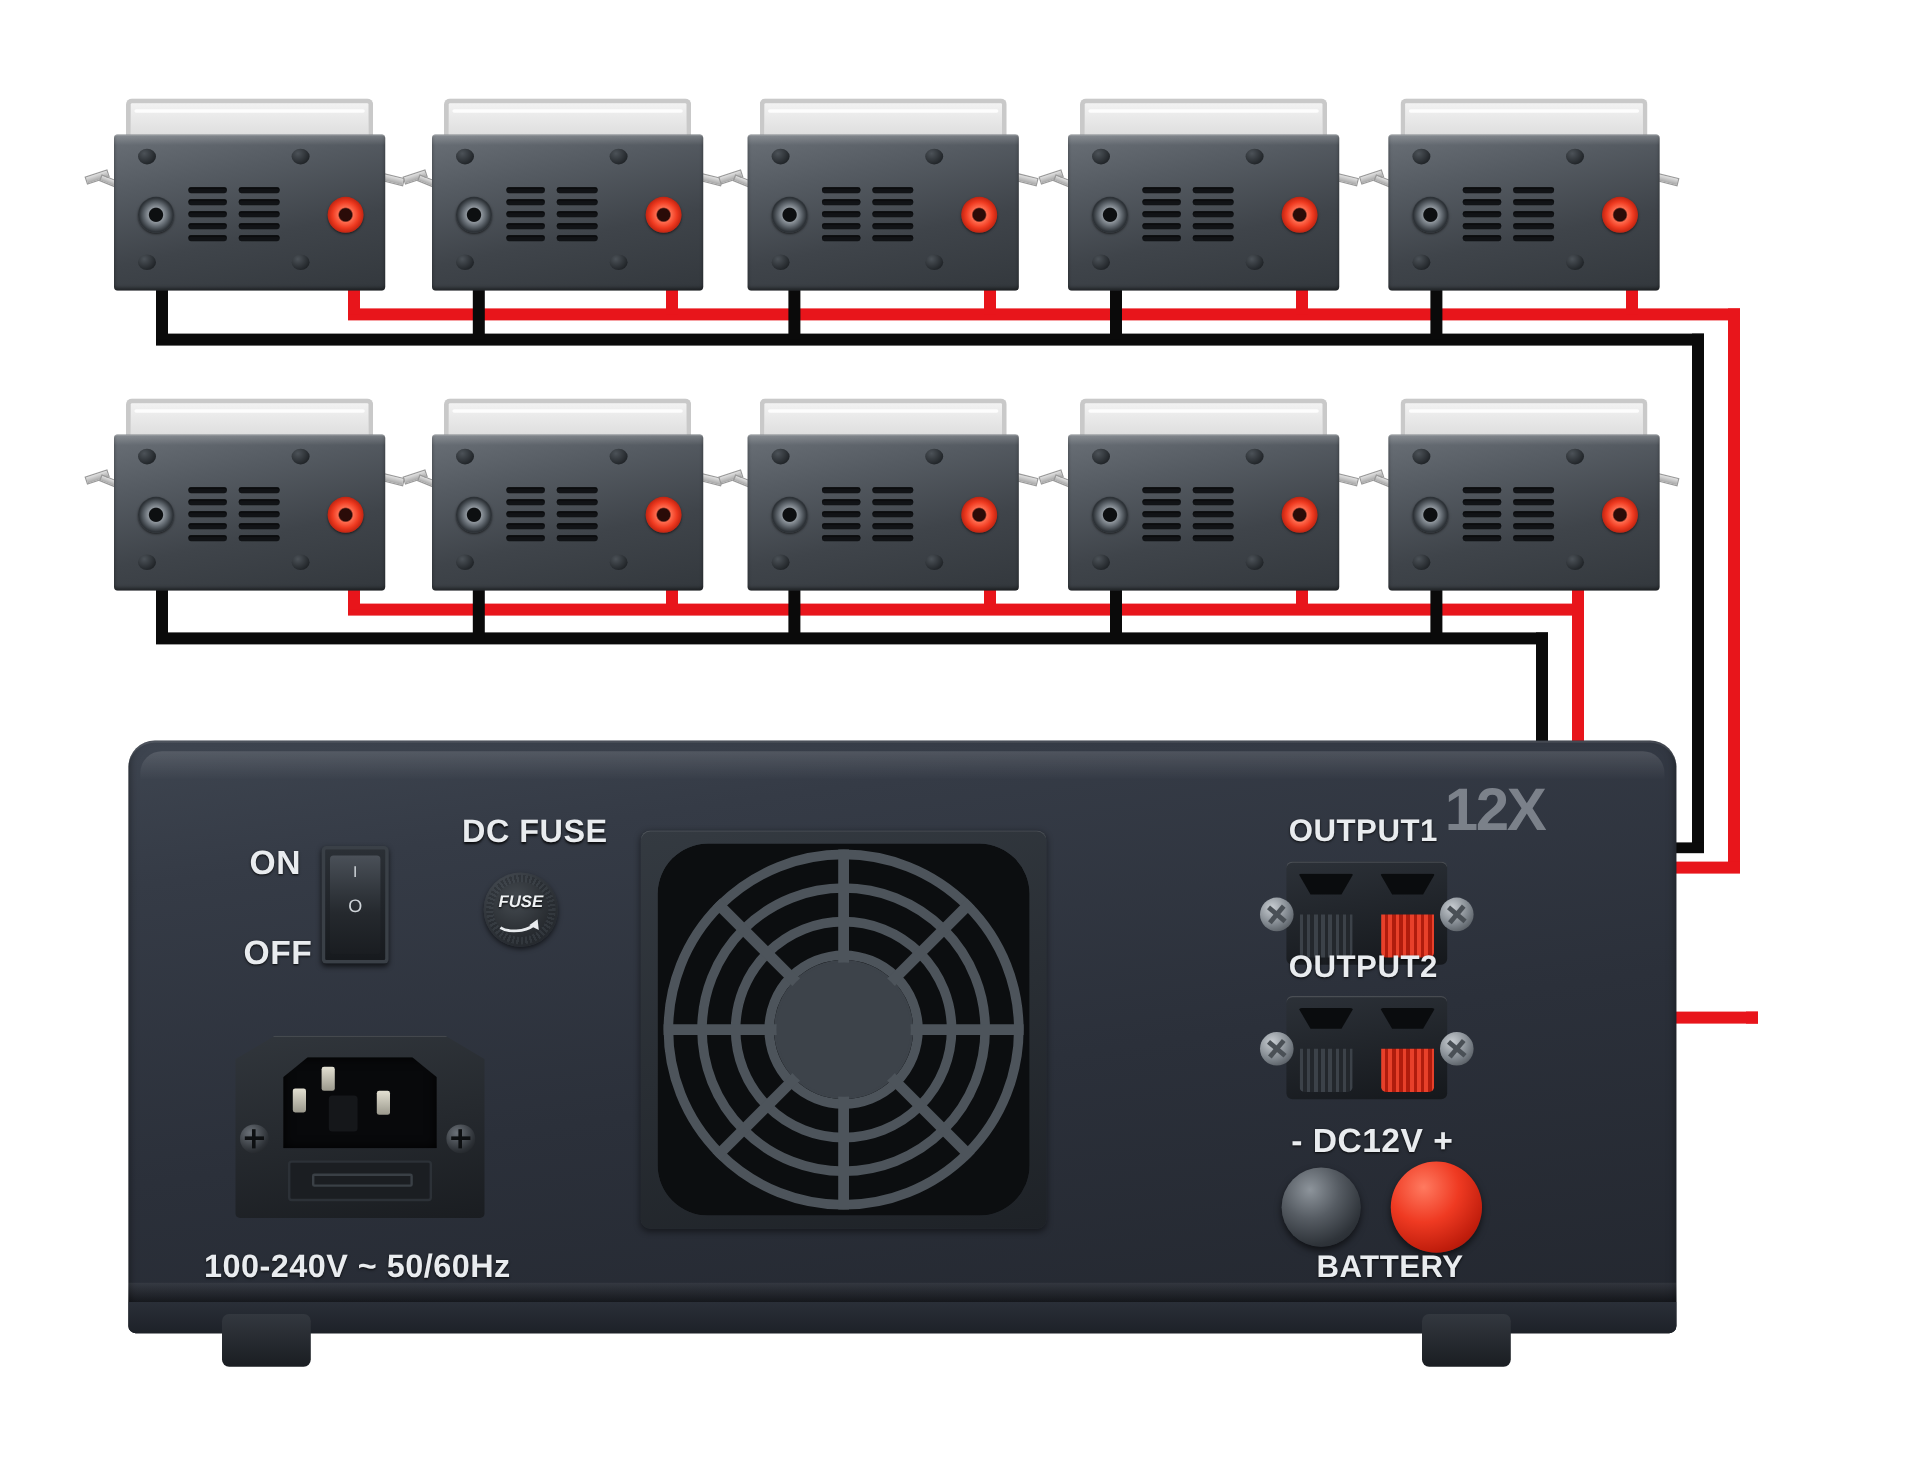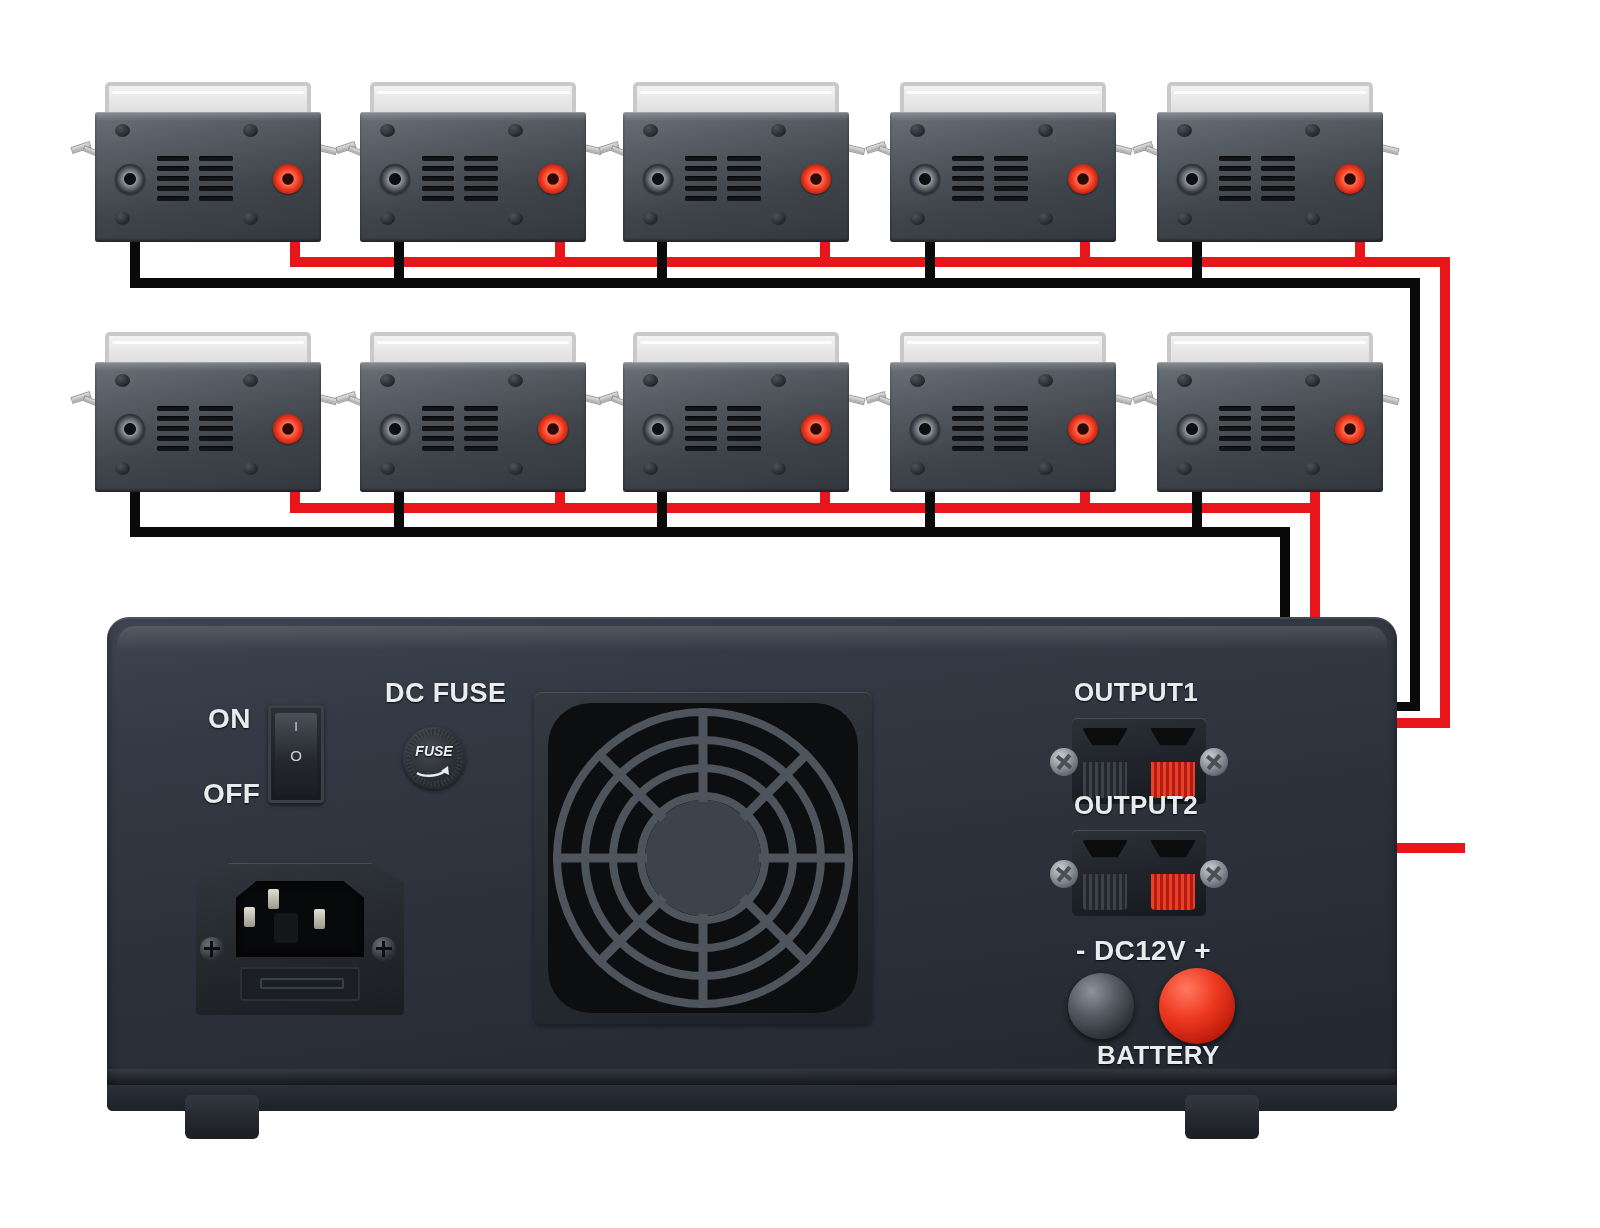--- a/index.html
+++ b/index.html
@@ -554,20 +554,21 @@
     <div class="pin" style="left:72px;top:26px;"></div>
     <div class="pin" style="left:48px;top:44px;"></div>
     <div class="pin" style="left:118px;top:46px;"></div>
     <div class="screw" style="left:4px;top:74px;"></div>
     <div class="screw" style="left:176px;top:74px;"></div>
     <div class="drawer">
         <i></i>
       </div>
   </div>
 
+  <div class="label" style="left:170px;top:1040px;font-size:27px;">100-240V ~ 50/60Hz</div>
 
   <div id="fan">
     <svg class="grille" viewBox="0 0 310 310">
       <defs>
         <clipPath id="fanbox">
             <rect x="0" y="0" width="310" height="310" rx="42"></rect>
           </clipPath>
       </defs>
       <g clip-path="url(#fanbox)">
         <rect x="0" y="0" width="310" height="310" rx="42" fill="#0c0e10"></rect>
@@ -581,20 +582,21 @@
           <line x1="5" y1="155" x2="305" y2="155"></line>
           <line x1="49" y1="49" x2="261" y2="261"></line>
           <line x1="261" y1="49" x2="49" y2="261"></line>
         </g>
         <circle cx="155" cy="155" r="56" fill="#3d434a"></circle>
       </g>
     </svg>
   </div>
 
 
+  <div id="logo12x">12X</div>
 
   <div class="label" style="left:1074px;top:677px;font-size:26px;">OUTPUT1</div>
   <div class="outblock" style="left:1050px;top:718px;">
     <div class="shell"></div>
     <div class="sc" style="left:0px;"></div>
     <div class="sc" style="left:150px;"></div>
     <div class="hole" style="left:32px;"></div>
     <div class="hole" style="left:100px;"></div>
     <div class="lever blk" style="left:33px;"></div>
     <div class="lever red" style="left:101px;"></div>

